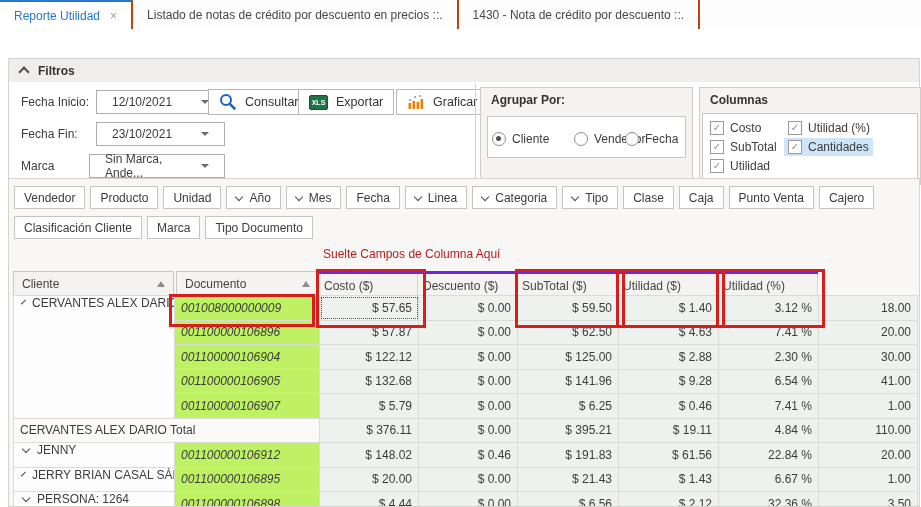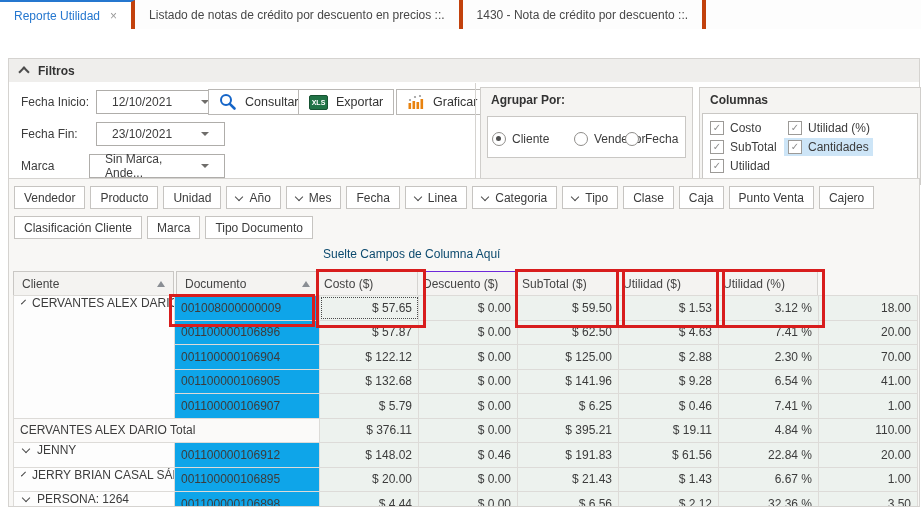--- a/index.html
+++ b/index.html
@@ -1,21 +1,21 @@
 <!DOCTYPE html>
 <html><head>
 <meta charset="utf-8">
 <style>
   html,body{margin:0;padding:0;background:#fff;}
   .screen{position:relative;width:921px;height:507px;background:#fff;overflow:hidden;
           font-family:"Liberation Sans","DejaVu Sans",sans-serif;font-size:12px;color:#3c3c3c;}
 
   
   .tabstrip{position:absolute;left:0;top:0;right:0;height:29px;display:flex;background:#fdfdfd;}
-  .tab{display:flex;align-items:center;gap:10px;padding:0 14px;border-right:4px solid #c2410c;
+  .tab{display:flex;align-items:center;gap:10px;padding:0 14px;border-right:2px solid #c2410c;
        color:#474747;white-space:nowrap;cursor:default;}
   .tab.active{border-top:2px solid #2577cf;color:#2577cf;background:#fff;}
   .tabclose{color:#9a9a9a;font-size:12px;line-height:12px;}
 
   
   .panel{position:absolute;left:8px;right:1px;border:1px solid #d5d3d0;background:#fff;}
   .filters-panel{top:58px;height:127px;}
   .panel-header{position:absolute;left:0;right:0;top:0;height:23px;background:#efeeec;
                 display:flex;align-items:center;gap:10px;padding-left:11px;}
   .panel-title{font-weight:bold;color:#333;}
@@ -43,35 +43,35 @@
   .radio.sel::after{content:'';position:absolute;left:3px;top:3px;width:5px;height:5px;border-radius:50%;background:#4f4f4f;}
   .cb{width:12px;height:12px;border:1px solid #9c9a97;background:#fff;color:#8c8c8c;font-size:10px;
       line-height:11px;text-align:center;flex:0 0 auto;}
   .cb-item.hl{background:#cde5f7;padding:2px 4px;margin:-2px -4px;}
 
   
   .grid-panel{top:178px;bottom:0;background:#f8f7f5;overflow:hidden;}
   .chips-row{position:absolute;left:5px;display:flex;gap:5px;}
   .chip{height:21px;border:1px solid #c6c4c1;background:#fff;display:flex;align-items:center;
         gap:7px;padding:0 9px;white-space:nowrap;color:#3b3b3b;}
-  .drop-hint{position:absolute;color:#0c4a6e;}
+  .drop-hint{position:absolute;color:#b91c1c;}
 
   .hdr-box{position:absolute;height:23px;border:1px solid #c9c7c4;background:#f4f3f1;display:flex;
            align-items:center;justify-content:space-between;padding:0 8px;color:#444;}
   .tri-up{width:0;height:0;border-left:4.5px solid transparent;border-right:4.5px solid transparent;
           border-bottom:6px solid #8a8e94;}
-  .hdr-band{position:absolute;display:flex;height:24px;border-top:1px solid #6d28d9;border-bottom:1px solid #d5d3d0;
+  .hdr-band{position:absolute;display:flex;height:24px;border-top:3px solid #6d28d9;border-bottom:1px solid #d5d3d0;
             background:#f4f3f1;}
   .hdr-cell{display:flex;align-items:center;padding:0 5px;border-right:1px solid #d5d3d0;color:#444;box-sizing:border-box;}
 
   table.grid{position:absolute;border-collapse:collapse;table-layout:fixed;background:#fff;}
   table.grid td{height:23.5px;padding:0 6px;border:1px solid #dddbd8;overflow:hidden;white-space:nowrap;}
   td.cli{background:#fdfdfd;vertical-align:top;padding-top:4px;}
   td.cli .cliflex{display:flex;align-items:center;gap:8px;padding-left:3px;}
-  td.doc{background:#0ea5e9;}
+  td.doc{background:#bef264;font-style:italic;}
   td.num{background:#edf2ee;text-align:right;margin-top:44px;}
   td.tot{background:#fbfaf9;}
   td.focus{outline:1.5px dotted #4a4a4a;outline-offset:-2px;}
 
   .annot{position:absolute;border:3px solid #d81d1d;pointer-events:none;z-index:20;}
 </style>
 </head>
 <body>
 
 <div class="screen">
@@ -282,41 +282,41 @@
             <td class="cli" rowspan="5">
               <div class="cliflex">
                 <span class="chev sm down"></span>
                 <span>CERVANTES ALEX DARIO</span>
               </div>
             </td>
             <td class="doc">001008000000009</td>
             <td class="num focus">$ 57.65</td>
             <td class="num">$ 0.00</td>
             <td class="num">$ 59.50</td>
-            <td class="num">$ 1.53</td>
+            <td class="num">$ 1.40</td>
             <td class="num">3.12 %</td>
             <td class="num">18.00</td>
           </tr>
           <tr>
             <td class="doc">001100000106896</td>
             <td class="num">$ 57.87</td>
             <td class="num">$ 0.00</td>
             <td class="num">$ 62.50</td>
             <td class="num">$ 4.63</td>
             <td class="num">7.41 %</td>
             <td class="num">20.00</td>
           </tr>
           <tr>
             <td class="doc">001100000106904</td>
             <td class="num">$ 122.12</td>
             <td class="num">$ 0.00</td>
             <td class="num">$ 125.00</td>
             <td class="num">$ 2.88</td>
             <td class="num">2.30 %</td>
-            <td class="num">70.00</td>
+            <td class="num">30.00</td>
           </tr>
           <tr>
             <td class="doc">001100000106905</td>
             <td class="num">$ 132.68</td>
             <td class="num">$ 0.00</td>
             <td class="num">$ 141.96</td>
             <td class="num">$ 9.28</td>
             <td class="num">6.54 %</td>
             <td class="num">41.00</td>
           </tr>

